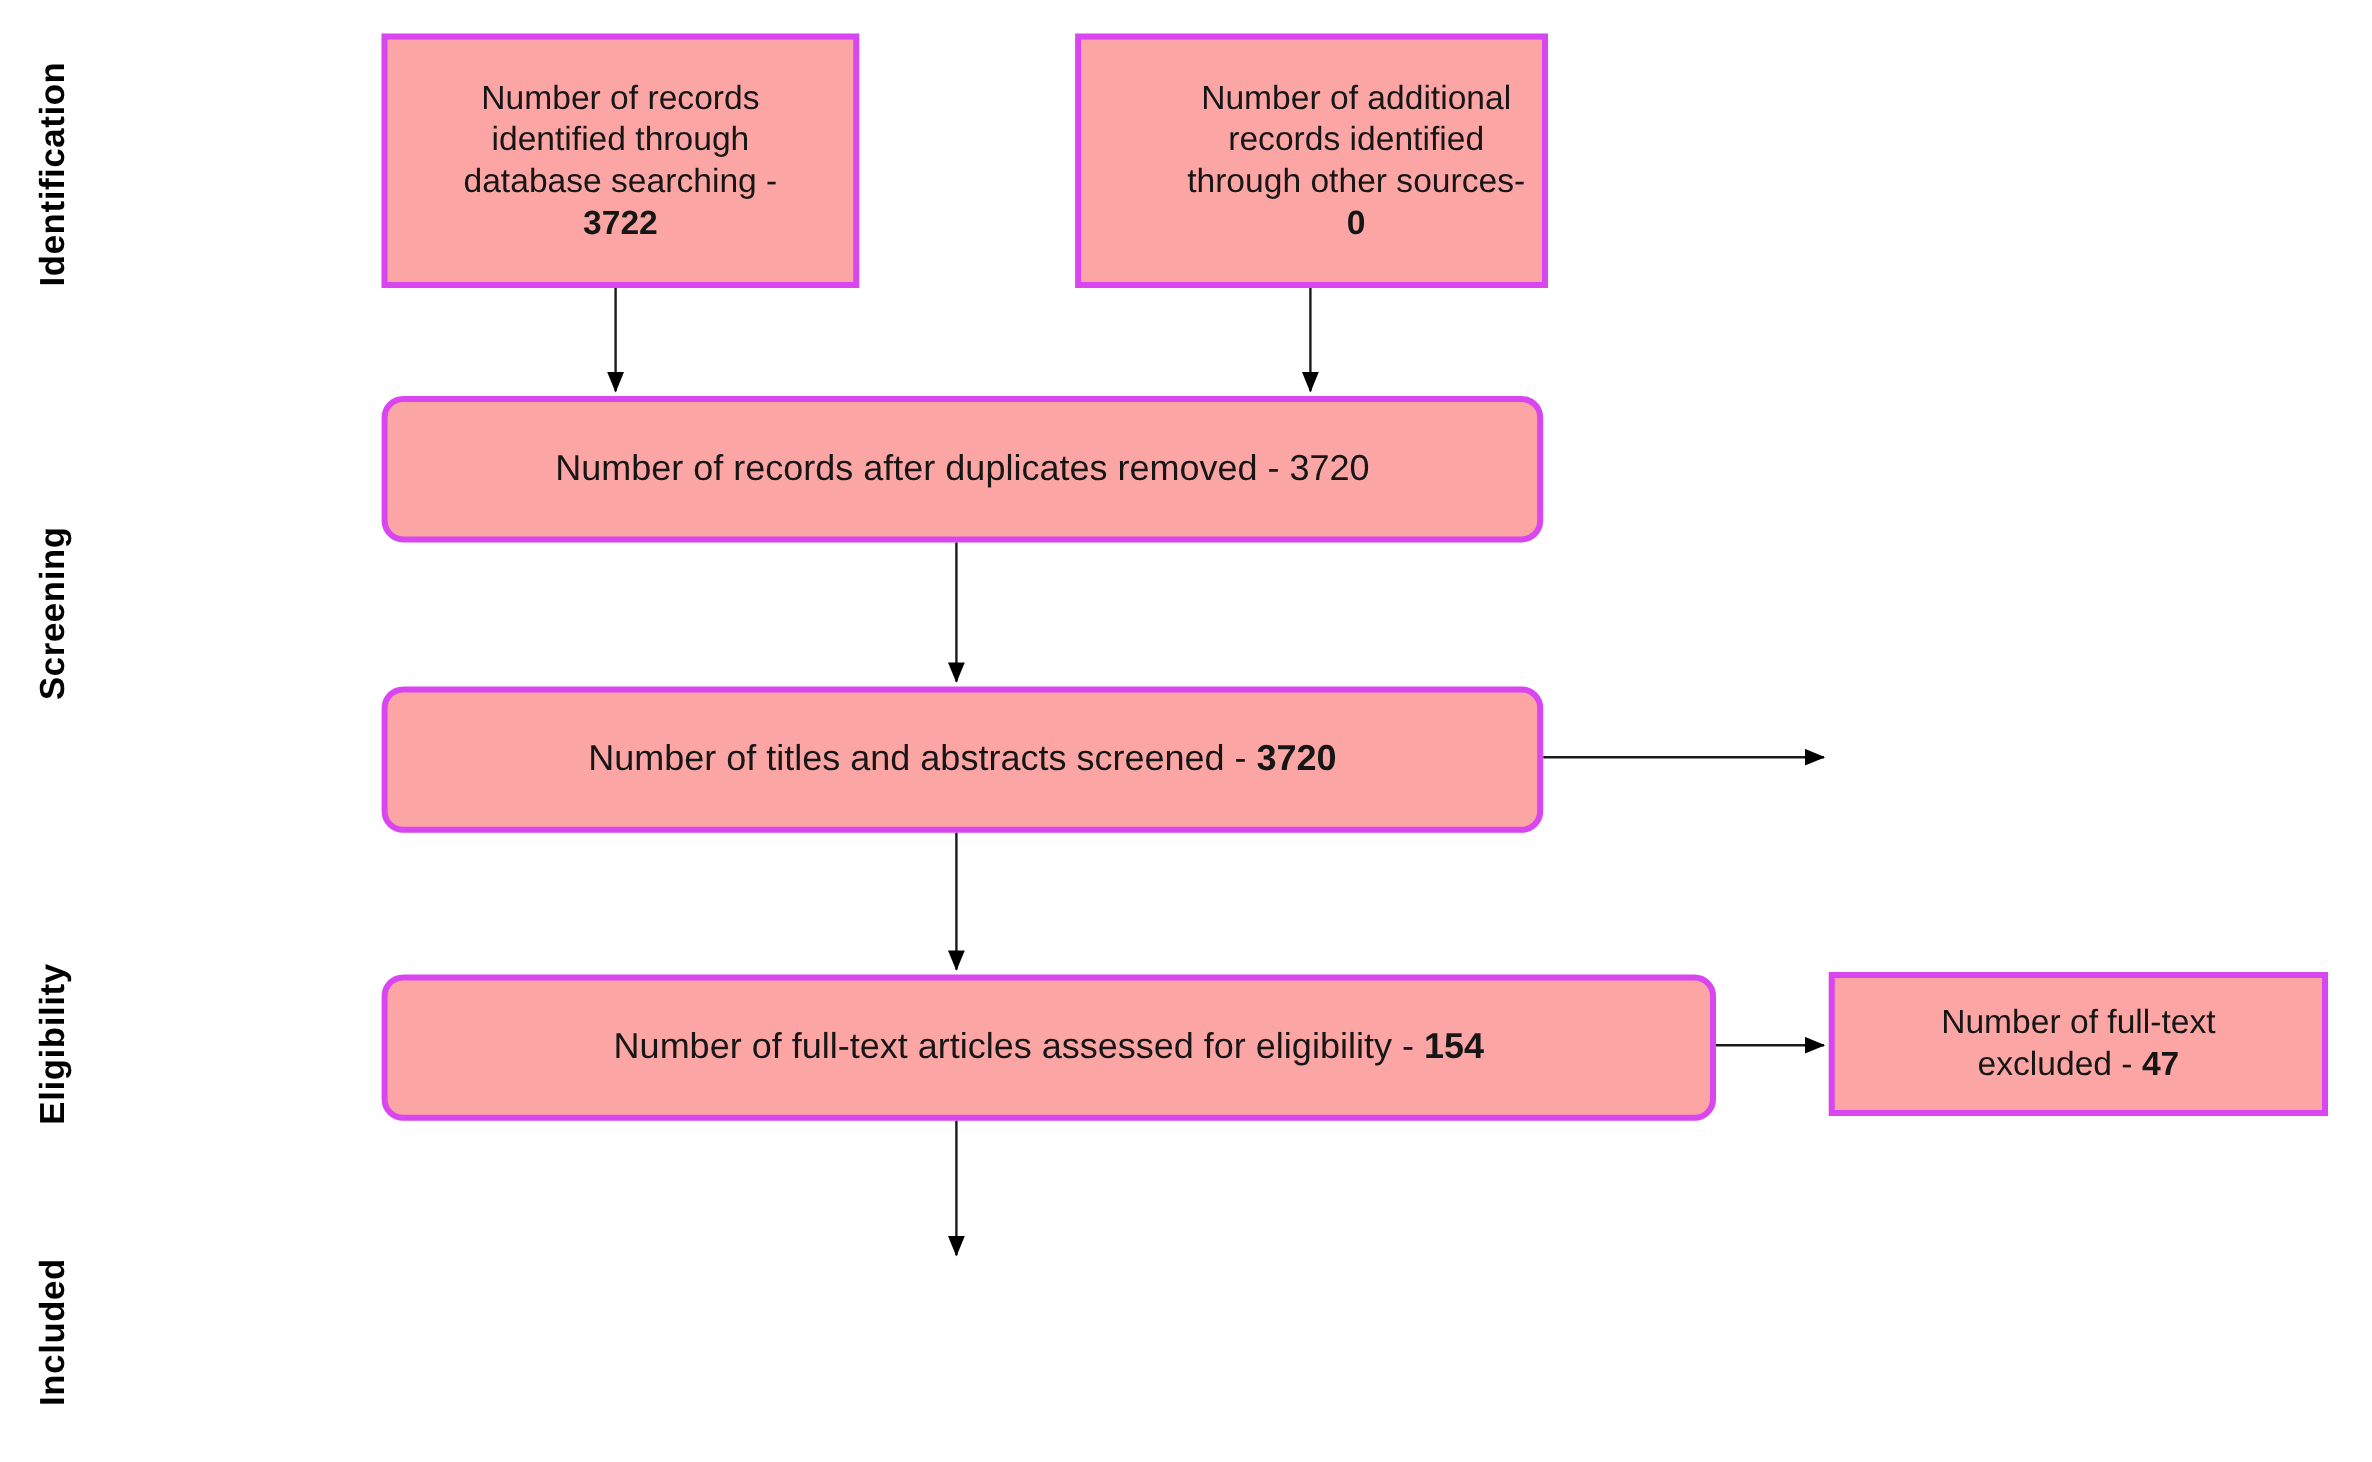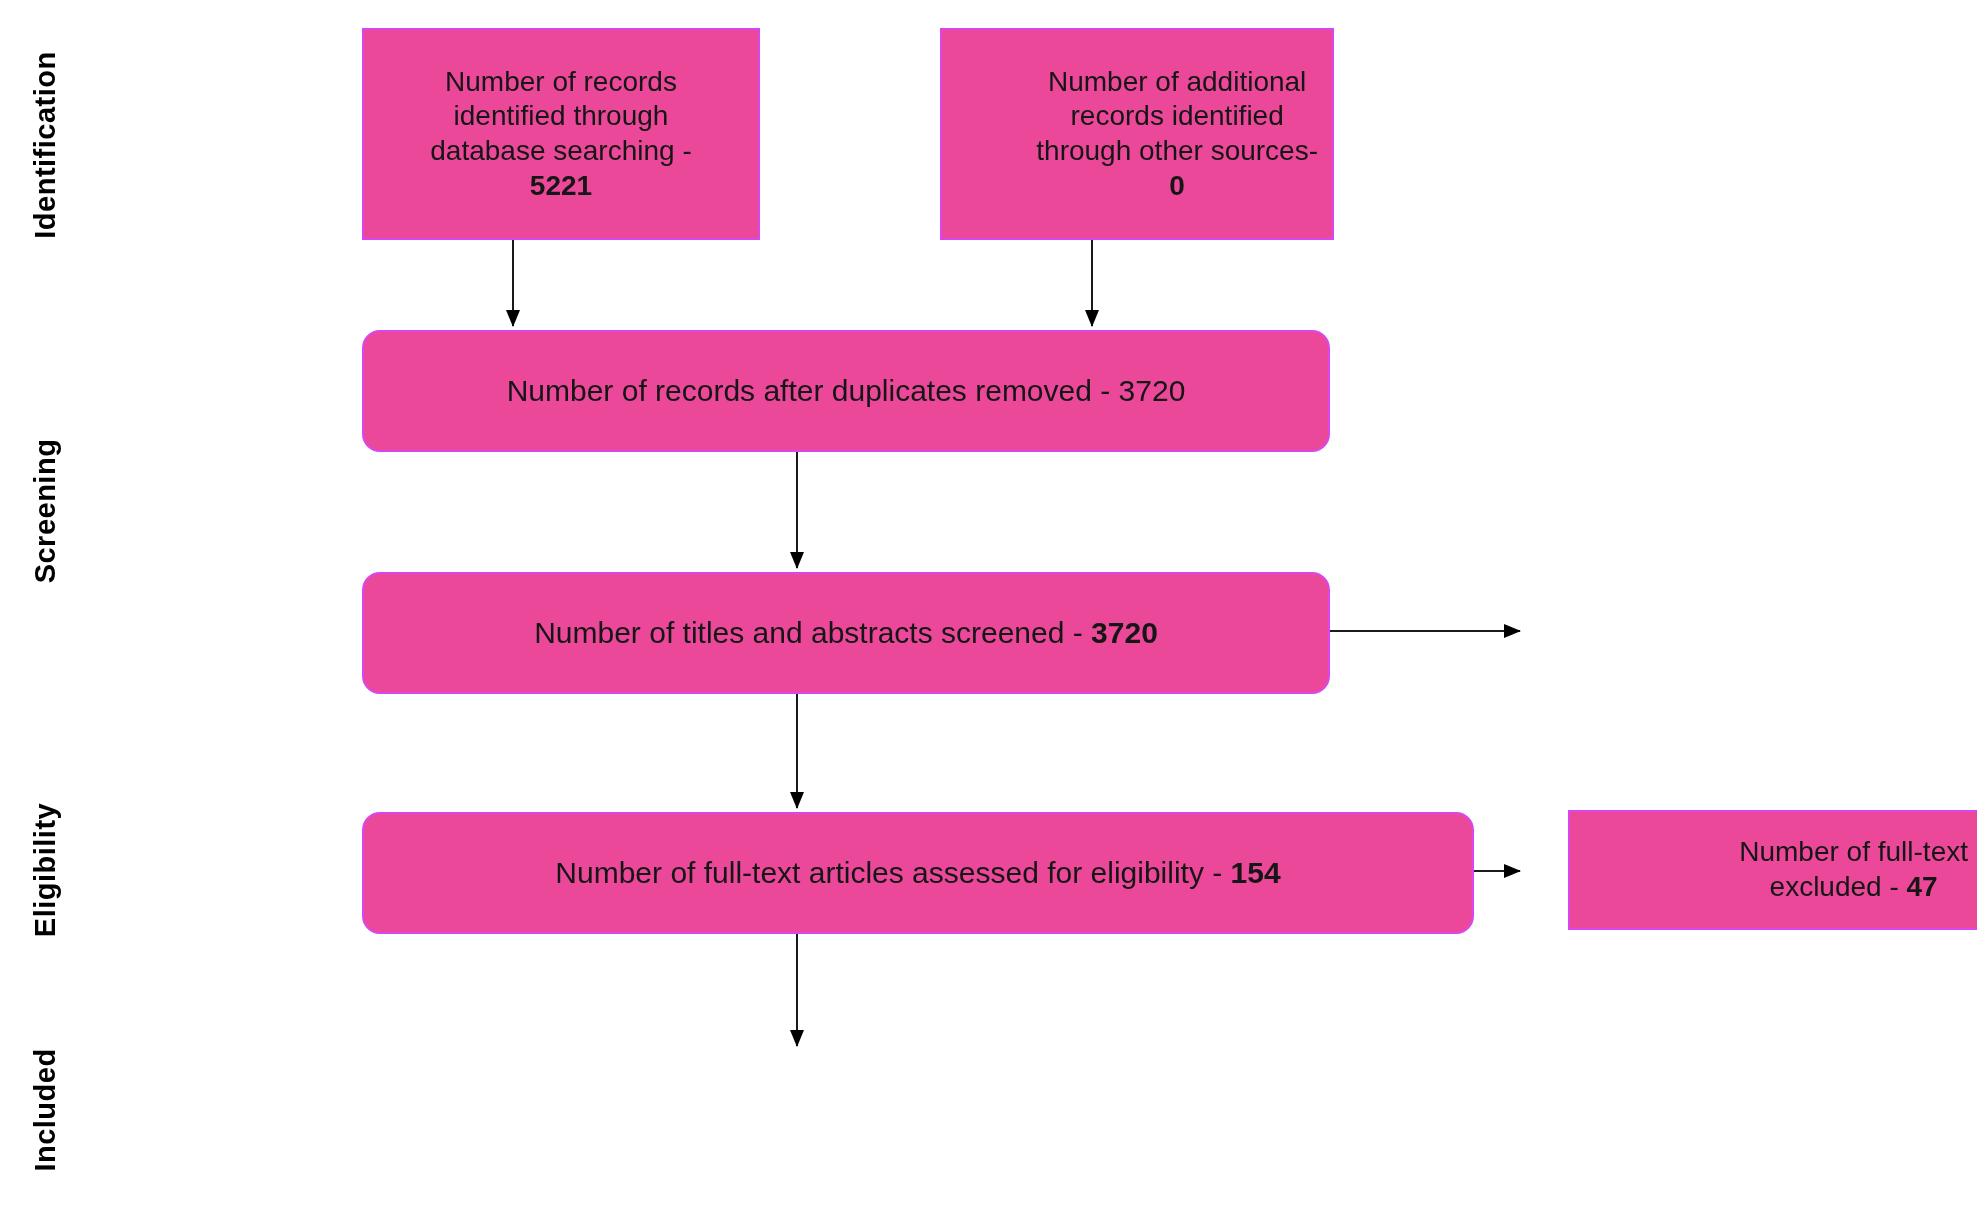--- a/index.html
+++ b/index.html
@@ -29,29 +29,28 @@
     transform: translate(-50%, -50%) rotate(-90deg);
     transform-origin: center center;
     font-weight: bold;
     font-size: 29px;
     letter-spacing: 0.5px;
     color: #000000;
     white-space: nowrap;
   }
   .flow-box {
     position: absolute;
-    border: 2px solid #d946ef;
-    background: #ec4899;
+    border: 5px solid #d946ef;
+    background: #fca5a5;
     box-sizing: border-box;
     display: flex;
     align-items: center;
     justify-content: center;
     text-align: center;
     padding: 6px 14px;
-    margin-left: 44px;
   }
   .flow-box .txt {
     white-space: pre-line;
     line-height: 1.24;
   }
   .flow-box .bv {
     font-weight: bold;
   }
   .flow-box .bv.plain {
     font-weight: normal;
@@ -59,21 +58,21 @@
   .fs-sm { font-size: 28px; }
   .fs-lg { font-size: 30px; border-radius: 18px; }
 
   
   #box-records-identified   { left: 318px;  top: 28px;   width: 398px; height: 212px; }
   #box-additional-records   { left: 896px;  top: 28px;   width: 394px; height: 212px; justify-content: flex-end; }
   #box-after-duplicates     { left: 318px;  top: 330px;  width: 968px; height: 122px; }
   #box-titles-screened      { left: 318px;  top: 572px;  width: 968px; height: 122px; }
   #box-papers-excluded      { left: 1524px; top: 570px;  width: 416px; height: 120px; }
   #box-fulltext-assessed    { left: 318px;  top: 812px;  width: 1112px; height: 122px; }
-  #box-fulltext-excluded    { left: 1524px; top: 810px;  width: 416px; height: 120px; justify-content: flex-end; }
+  #box-fulltext-excluded    { left: 1524px; top: 810px;  width: 416px; height: 120px; }
   #box-qualitative-synthesis{ left: 318px;  top: 1050px; width: 968px; height: 121px; }
 
   #label-identification { left: 45px; top: 145px; }
   #label-screening      { left: 45px; top: 511px; }
   #label-eligibility    { left: 45px; top: 870px; }
   #label-included       { left: 45px; top: 1110px; }
 </style>
 </head>
 <body>
 
@@ -96,21 +95,21 @@
 
   <div class="stage-label" id="label-identification">Identification</div>
   <div class="stage-label" id="label-screening">Screening</div>
   <div class="stage-label" id="label-eligibility">Eligibility</div>
   <div class="stage-label" id="label-included">Included</div>
 
   <div class="flow-box fs-sm" id="box-records-identified">
     <div class="txt"><span>Number of records
 identified through
 database searching -
-</span><span class="bv">5221</span></div>
+</span><span class="bv">3722</span></div>
   </div>
 
   <div class="flow-box fs-sm" id="box-additional-records">
     <div class="txt"><span>Number of additional
 records identified
 through other sources-
 </span><span class="bv">0</span></div>
   </div>
 
   <div class="flow-box fs-lg" id="box-after-duplicates">

